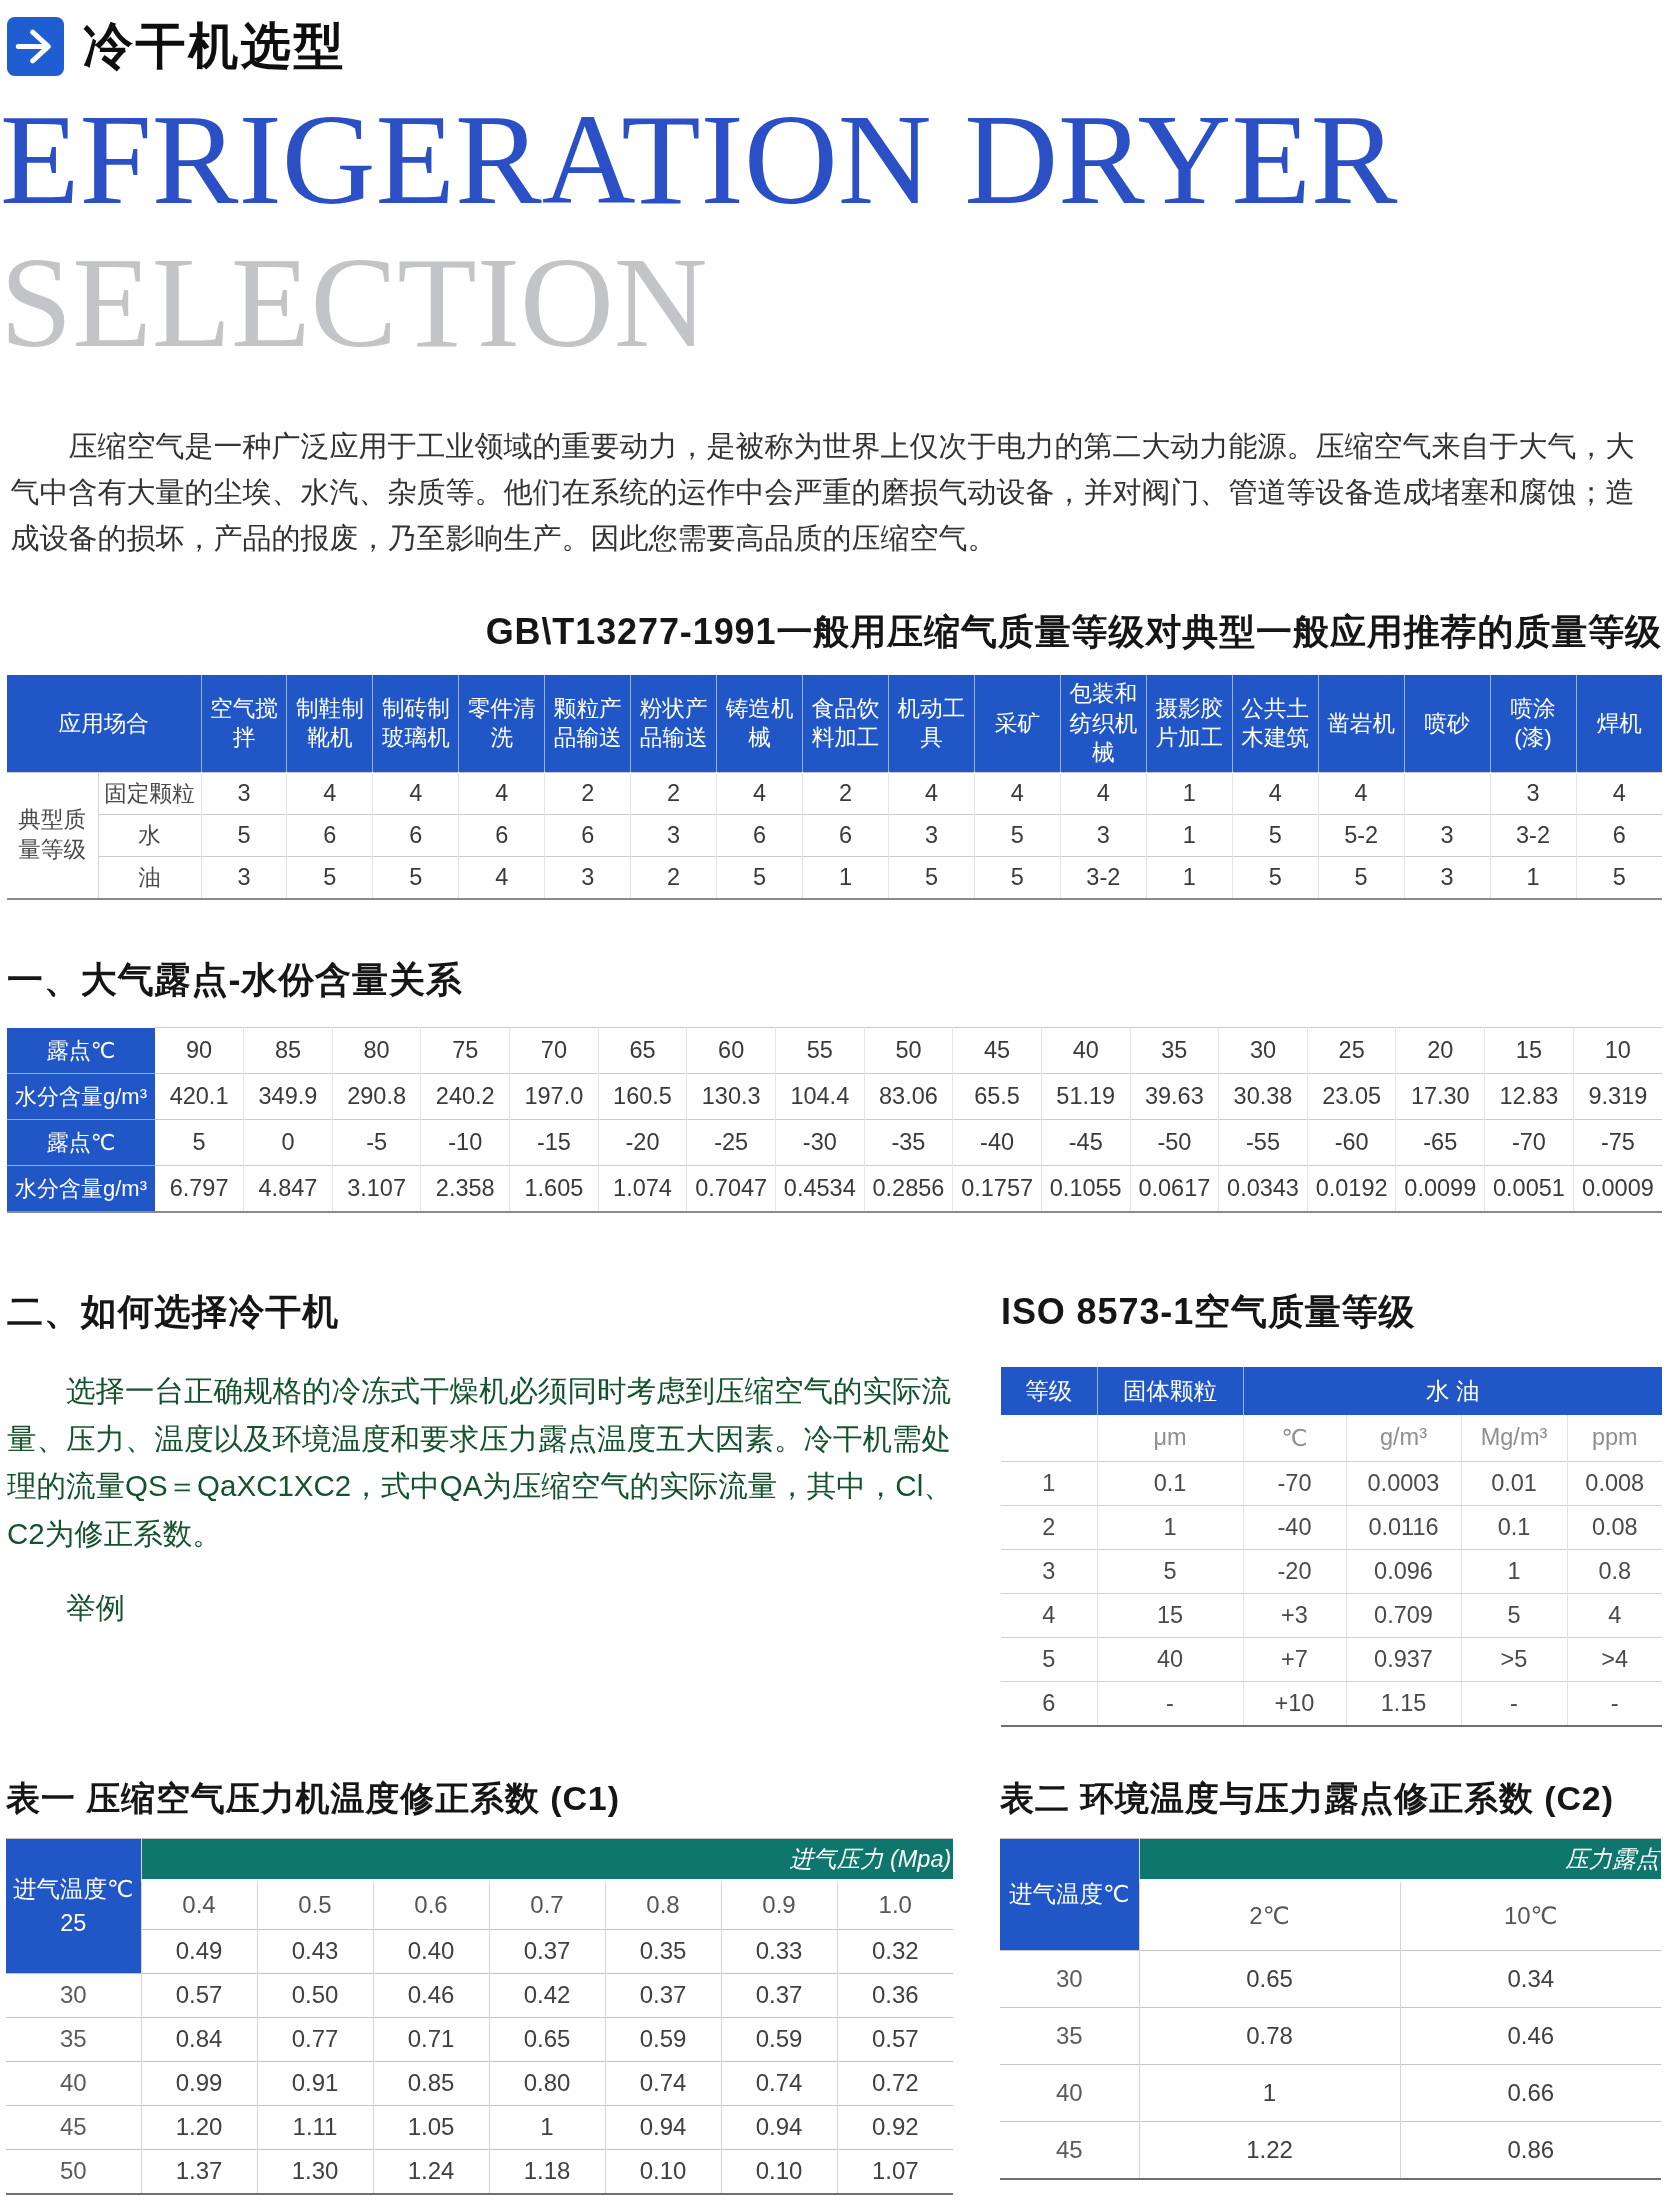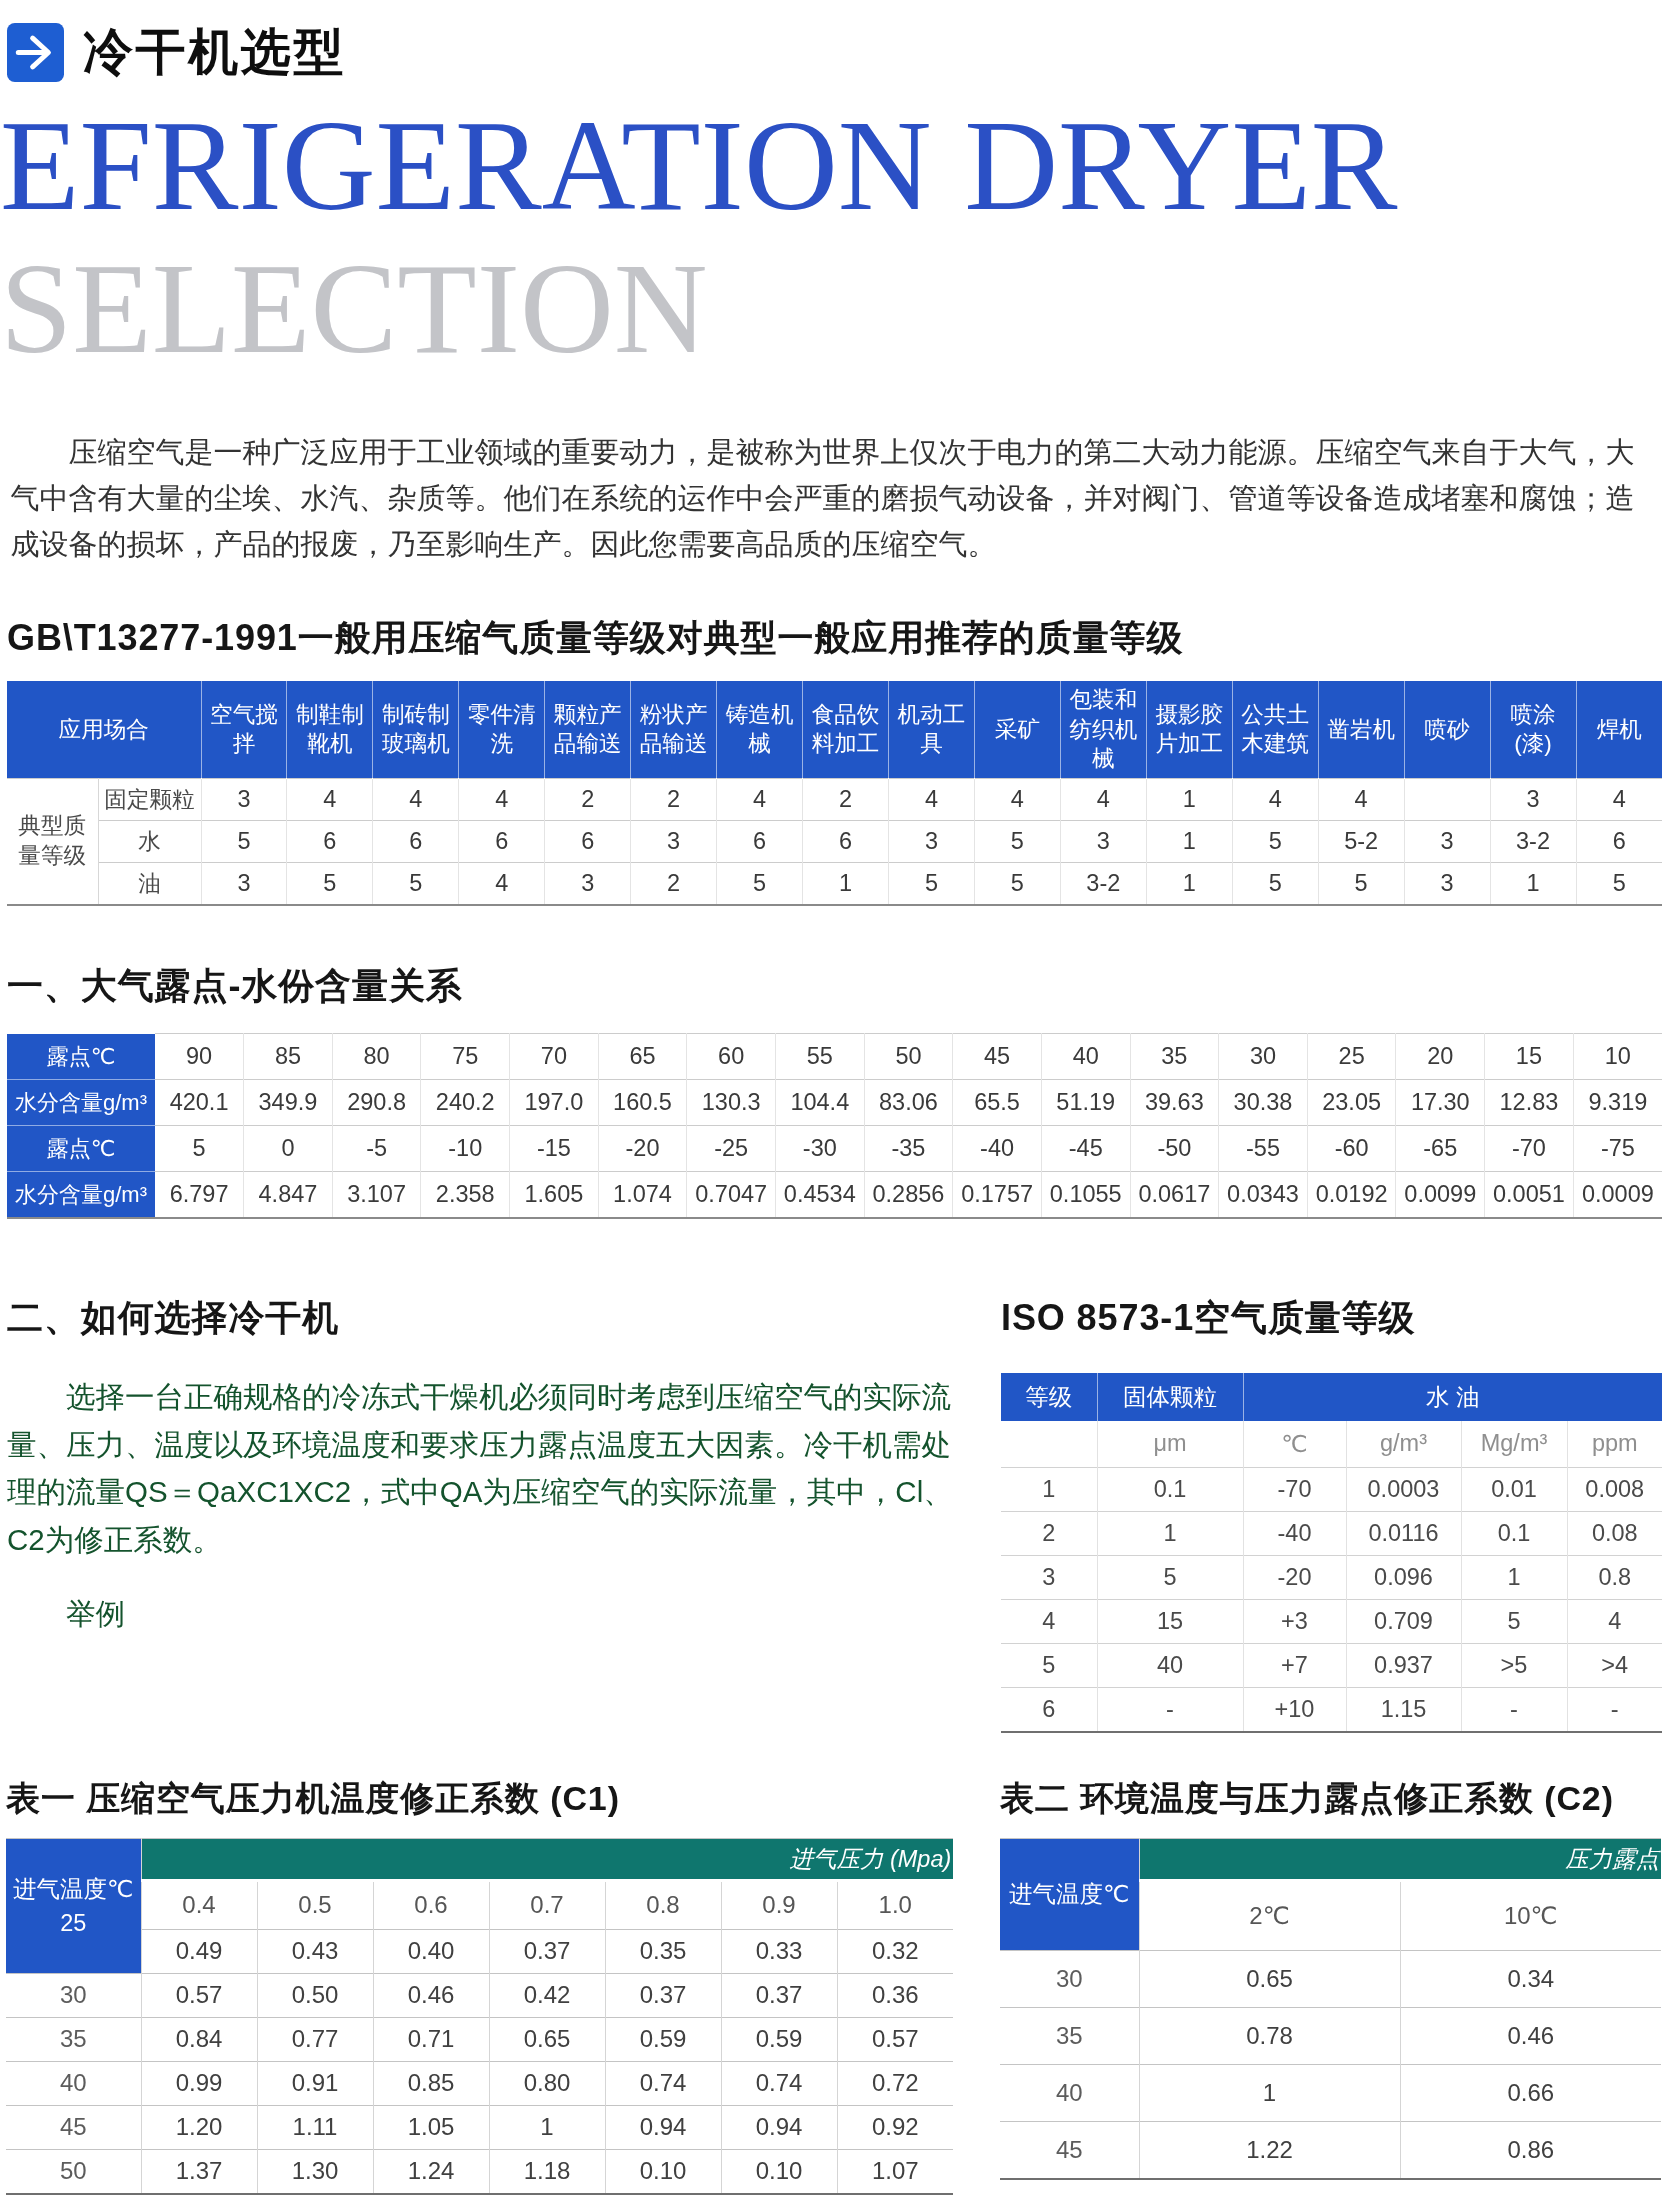--- a/index.html
+++ b/index.html
@@ -4,34 +4,34 @@
 <style>
   html,body{margin:0;padding:0;}
   body{
     width:1669px;height:2211px;overflow:hidden;background:#fff;
     font-family:"Liberation Sans","DejaVu Sans",sans-serif;color:#222;
     position:relative;
   }
   .page{position:relative;width:1655px;padding:0 7px;}
 
   
-  .title-row{display:flex;align-items:center;gap:19px;padding-top:18px;height:68px;}
+  .title-row{display:flex;align-items:center;gap:19px;padding-top:12px;height:68px;}
   .arrow-badge{width:57px;height:59px;background:#1e5ed2;border-radius:7.8px;
     display:flex;align-items:center;justify-content:center;flex:0 0 auto;}
   .cn-title{font-size:50px;font-weight:bold;color:#0e0e0e;letter-spacing:2.6px;margin:0;}
   .big-en{font-family:"Liberation Serif","DejaVu Serif",serif;font-size:130px;line-height:1.0;
     white-space:nowrap;margin-left:-7px;margin-top:14px;color:#2b50c5;}
   .big-en.gray{color:#c3c4c8;margin-top:13px;}
 
   
   .intro{font-size:29px;line-height:1.58;color:#333;margin:57px 3.5px 0 3.5px;text-indent:2em;}
 
   
   .sec-h{font-size:36px;font-weight:600;color:#161616;margin:0;letter-spacing:0.9px;}
-  .h-gb{margin-top:47px;}
+  .h-gb{margin-top:47px;text-align:right;}
   .h-dew{margin-top:56px;}
 
   
   table{border-collapse:collapse;table-layout:fixed;}
   th,td{padding:0 1.7px;}
 
   
   .gb{width:1655px;margin-top:17.4px;border-bottom:2.6px solid #8a8a8a;}
   .gb thead th{background:#2156c6;color:#fff;font-weight:normal;font-size:22.6px;line-height:1.3;
     height:97px;border-right:0.9px solid rgba(255,255,255,.55);vertical-align:middle;text-align:center;}

